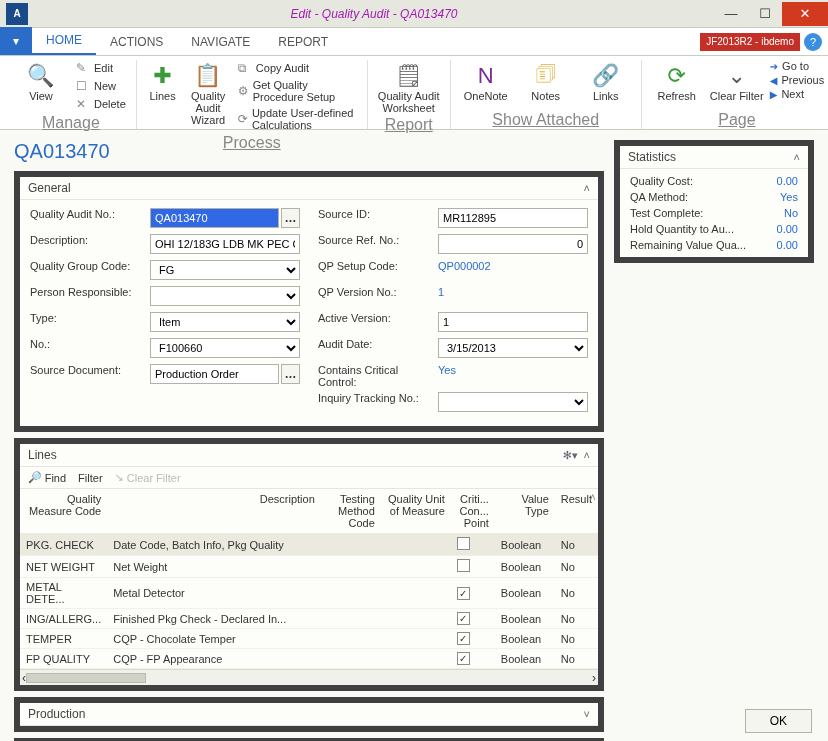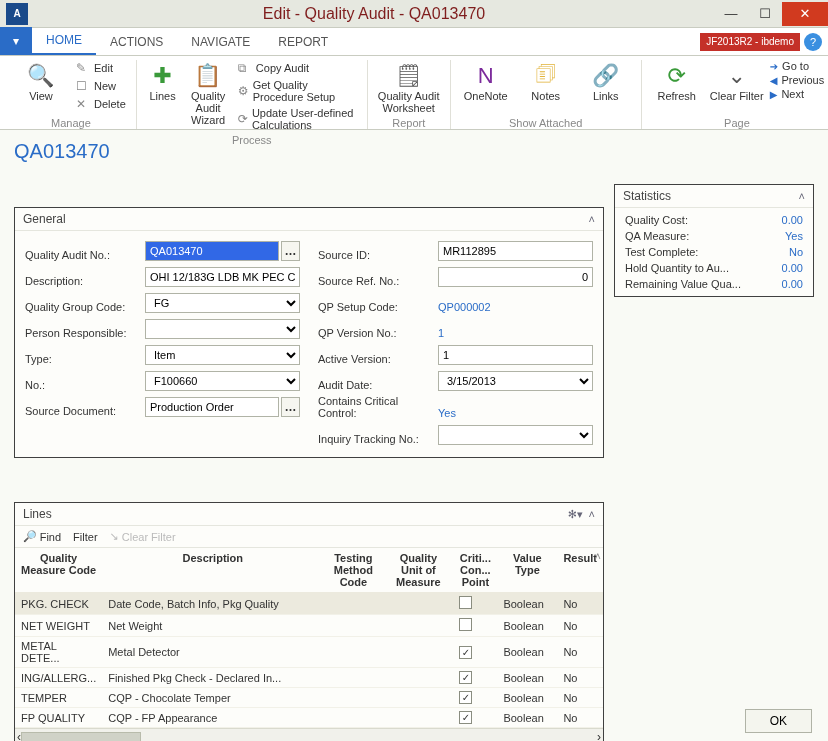--- a/index.html
+++ b/index.html
@@ -1,80 +1,80 @@
 <!DOCTYPE html>
 <html><head>
 <meta charset="utf-8">
 <style>
   * { box-sizing: border-box; margin: 0; padding: 0; font-family: "Segoe UI", Tahoma, sans-serif; }
   body { background: #f9faf5; width: 828px; height: 741px; overflow: hidden; font-size: 12px; color: #333; }
 
   
   .titlebar { background: #e6e8e0; height: 28px; display: flex; align-items: center; border-bottom: 1px solid #c9ccc1; }
   .titlebar .app-icon { width: 22px; height: 22px; background: #1a4a8a; margin: 0 6px; color: #fff; display: flex; align-items: center; justify-content: center; font-size: 10px; font-weight: bold; }
-  .titlebar .title { flex: 1; text-align: center; font-size: 16px; color: #7f1d1d; }
+  .titlebar .title { flex: 1; text-align: center; font-size: 12px; color: #a21caf; font-style: italic; }
   .titlebar .win-controls { display: flex; }
   .titlebar .win-btn { width: 34px; height: 24px; display: flex; align-items: center; justify-content: center; font-size: 13px; color: #333; }
   .titlebar .win-btn.close { background: #d13a1f; color: #fff; width: 46px; }
 
   
   .tabstrip { background: #fff; height: 28px; display: flex; align-items: flex-end; border-bottom: 1px solid #c9ccc1; padding-left: 0; }
   .tabstrip .corner { width: 32px; height: 28px; background: #2a6cc7; color: #fff; display: flex; align-items: center; justify-content: center; }
   .tabstrip .tab { padding: 6px 14px; font-size: 12px; color: #555; cursor: pointer; }
   .tabstrip .tab.active { color: #2a6cc7; border-bottom: 2px solid #2a6cc7; }
   .tabstrip .badge { margin-left: auto; background: #c43028; color: #fff; font-size: 10px; padding: 2px 6px; display: flex; align-items: center; margin-right: 4px; height: 18px; align-self: center; }
   .tabstrip .help { width: 18px; height: 18px; border-radius: 50%; background: #3a8fe0; color: #fff; display: flex; align-items: center; justify-content: center; font-size: 11px; margin-right: 6px; align-self: center; }
 
   
   .ribbon { background: #fff; height: 74px; display: flex; border-bottom: 1px solid #c9ccc1; padding: 4px 6px 0; }
   .ribbon-group { display: flex; flex-direction: column; align-items: center; padding: 0 8px; border-right: 1px solid #e0e0d8; }
   .ribbon-group:last-child { border-right: none; }
   .ribbon-group .group-body { display: flex; align-items: flex-start; gap: 6px; flex: 1; }
-  .ribbon-group .group-label { font-size: 11px; color: #888; margin-top: 2px; }
+  .ribbon-group .group-label { font-size: 16px; color: #888; margin-top: 2px; text-decoration: underline; }
   .rbtn-large { display: flex; flex-direction: column; align-items: center; justify-content: center; width: 54px; font-size: 11px; color: #333; cursor: pointer; padding-top: 2px; }
   .rbtn-large .ico { font-size: 22px; height: 28px; display: flex; align-items: center; color: #555; }
   .rbtn-large .lbl { text-align: center; line-height: 1.1; }
   .rbtn-small-col { display: flex; flex-direction: column; gap: 2px; }
   .rbtn-small { display: flex; align-items: center; gap: 4px; font-size: 11px; color: #333; cursor: pointer; padding: 1px 2px; }
   .rbtn-small .ico { font-size: 12px; width: 14px; color: #888; }
   .nav-col { display: flex; flex-direction: column; gap: 2px; font-size: 11px; }
   .nav-col .nav-item { display: flex; align-items: center; gap: 4px; cursor: pointer; }
   .nav-col .tri { color: #2a6cc7; font-size: 10px; }
 
   
   .main { padding: 10px 14px; display: flex; gap: 10px; }
   .main-left { flex: 1; }
   .main-right { width: 200px; }
   .record-id { color: #2a6cc7; font-size: 20px; font-weight: 500; margin-bottom: 8px; }
 
-  .panel { border: 1px solid #404040; background: #fdfdfa; margin-bottom: 6px; margin-top: 44px; }
+  .panel { border: 6px solid #404040; background: #fdfdfa; margin-bottom: 6px; }
   .panel-header { display: flex; align-items: center; padding: 4px 8px; font-size: 12px; color: #444; border-bottom: 1px solid #e5e6de; }
   .panel-header .phlabel { flex: 1; }
   .panel-header .ctrl { font-size: 11px; color: #667; cursor: pointer; margin-left: 6px; }
   .panel-body { padding: 8px 10px; }
 
   .form-cols { display: flex; gap: 18px; }
   .form-col { flex: 1; }
-  .form-row { display: flex; align-items: flex-end; margin-bottom: 4px; min-height: 22px; }
+  .form-row { display: flex; align-items: flex-start; margin-bottom: 4px; min-height: 22px; }
   .form-row .flabel { width: 120px; font-size: 11px; color: #333; }
   .form-row .fval { flex: 1; display: flex; gap: 2px; }
   .fval input, .fval select { width: 100%; height: 20px; border: 1px solid #b0b3a6; padding: 0 4px; font-size: 11px; background: #fff; }
   .fval input.highlight { background: #3168e6; color: #fff; }
   .fval .ellip { width: 22px; height: 20px; border: 1px solid #b0b3a6; background: #f6f6f0; display: flex; align-items: center; justify-content: center; font-weight: bold; cursor: pointer; }
   .fval .link { color: #2a6cc7; font-size: 11px; }
 
   
   .lines-toolbar { display: flex; gap: 12px; align-items: center; padding: 4px 8px; border-bottom: 1px solid #e5e6de; }
   .lines-toolbar .tb-item { font-size: 11px; color: #333; cursor: pointer; display: flex; align-items: center; gap: 3px; }
   .lines-toolbar .tb-item.dim { color: #bbb; }
 
   
   .table-wrap { position: relative; }
   table.grid { width: 100%; font-size: 11px; border-collapse: collapse; }
-  table.grid th { text-align: center; padding: 4px 6px; font-weight: bold; color: #333; border-bottom: 1px solid #eceade; vertical-align: top; }
+  table.grid th { text-align: right; padding: 4px 6px; font-weight: normal; color: #333; border-bottom: 1px solid #eceade; vertical-align: top; }
   table.grid td { padding: 3px 6px; border-bottom: 1px solid #f2f1e8; }
   table.grid tr.sel td { background: #eceade; }
   .chk { display: inline-block; width: 13px; height: 13px; border: 1px solid #8a8d80; background: #fff; text-align: center; line-height: 11px; font-size: 10px; }
   .hscroll { height: 16px; background: #f1f1eb; border-top: 1px solid #d9dace; display:flex; align-items:center; justify-content:space-between; padding:0 2px; }
   .hscroll .hbar { height:10px; background:#d0d2c7; width:120px; border:1px solid #b8bbab; }
   .vscroll-hint { position:absolute; right:2px; top:2px; color:#888; font-size:11px; }
 
   
   .stat-row { display: flex; justify-content: space-between; padding: 2px 4px; font-size: 11px; }
   .stat-row .sval { color: #2a6cc7; }
@@ -444,21 +444,21 @@
       <div class="panel-header">
           <span class="phlabel">Statistics</span>
           <span class="ctrl">˄</span>
         </div>
       <div class="panel-body" id="stats-body" style="padding:4px 6px">
           <div class="stat-row">
             <span>Quality Cost:</span>
             <span class="sval">0.00</span>
           </div>
           <div class="stat-row">
-            <span>QA Measure:</span>
+            <span>QA Method:</span>
             <span class="sval">Yes</span>
           </div>
           <div class="stat-row">
             <span>Test Complete:</span>
             <span class="sval">No</span>
           </div>
           <div class="stat-row">
             <span>Hold Quantity to Au...</span>
             <span class="sval">0.00</span>
           </div>

